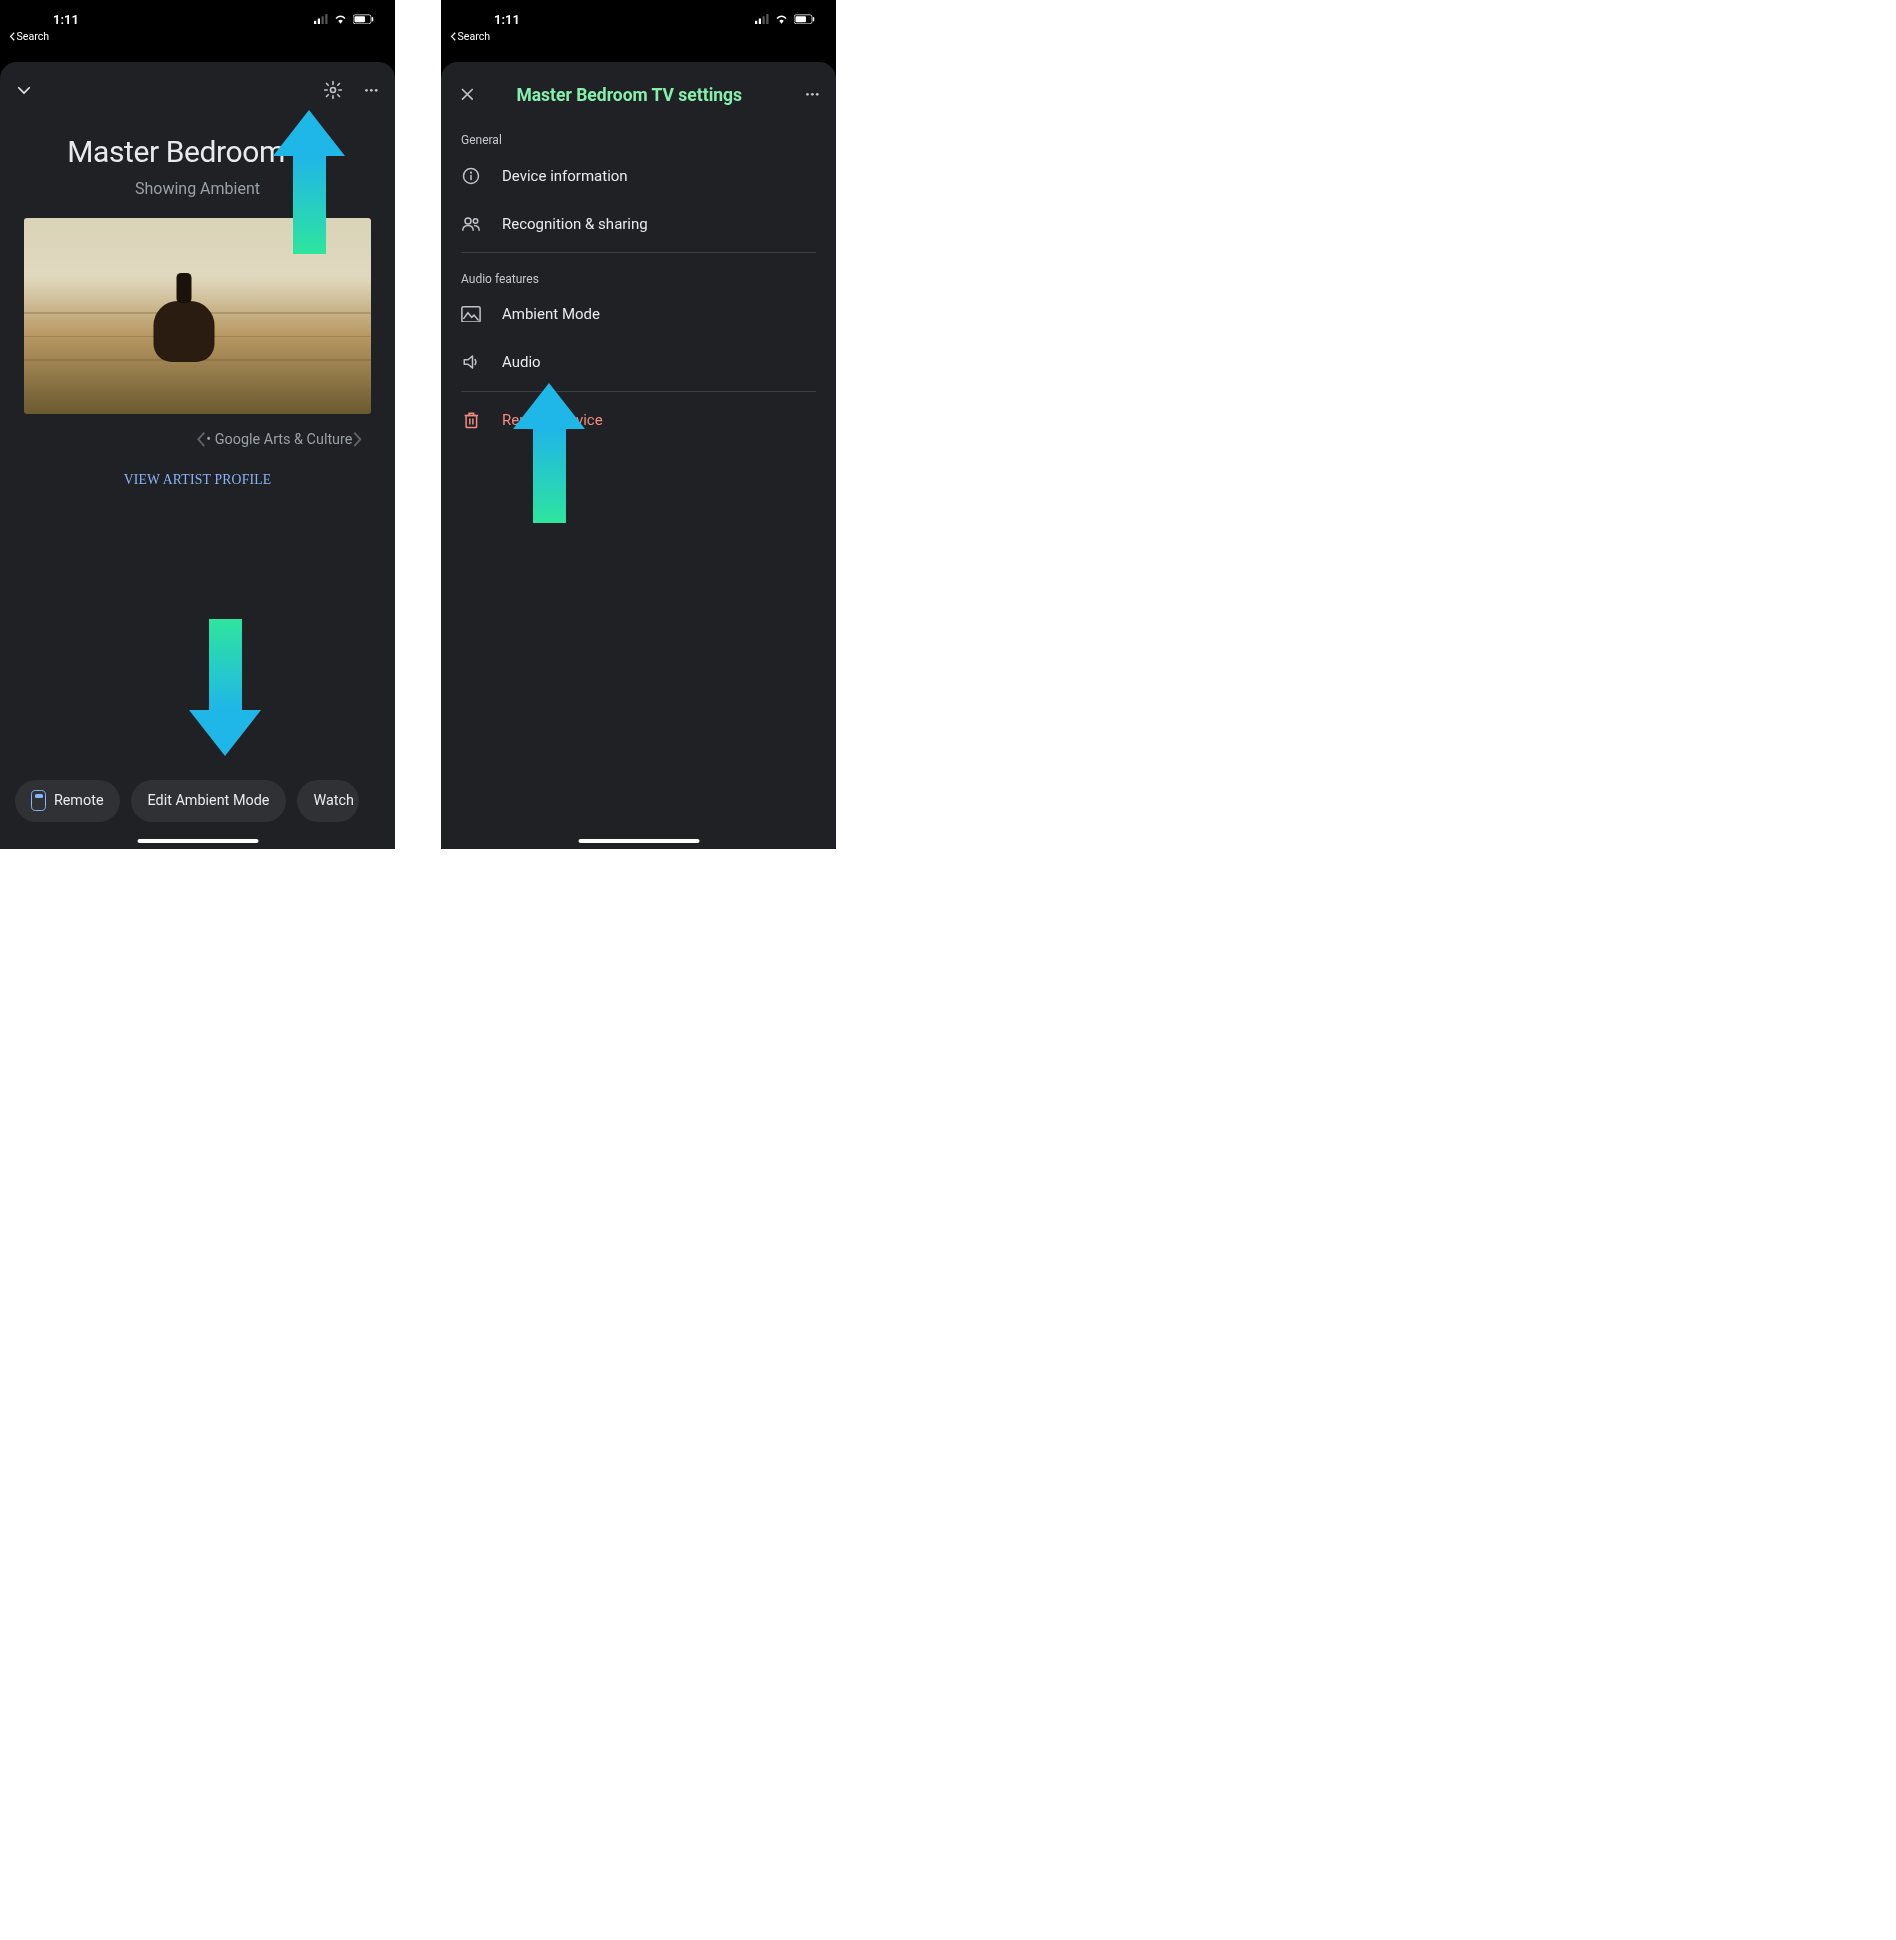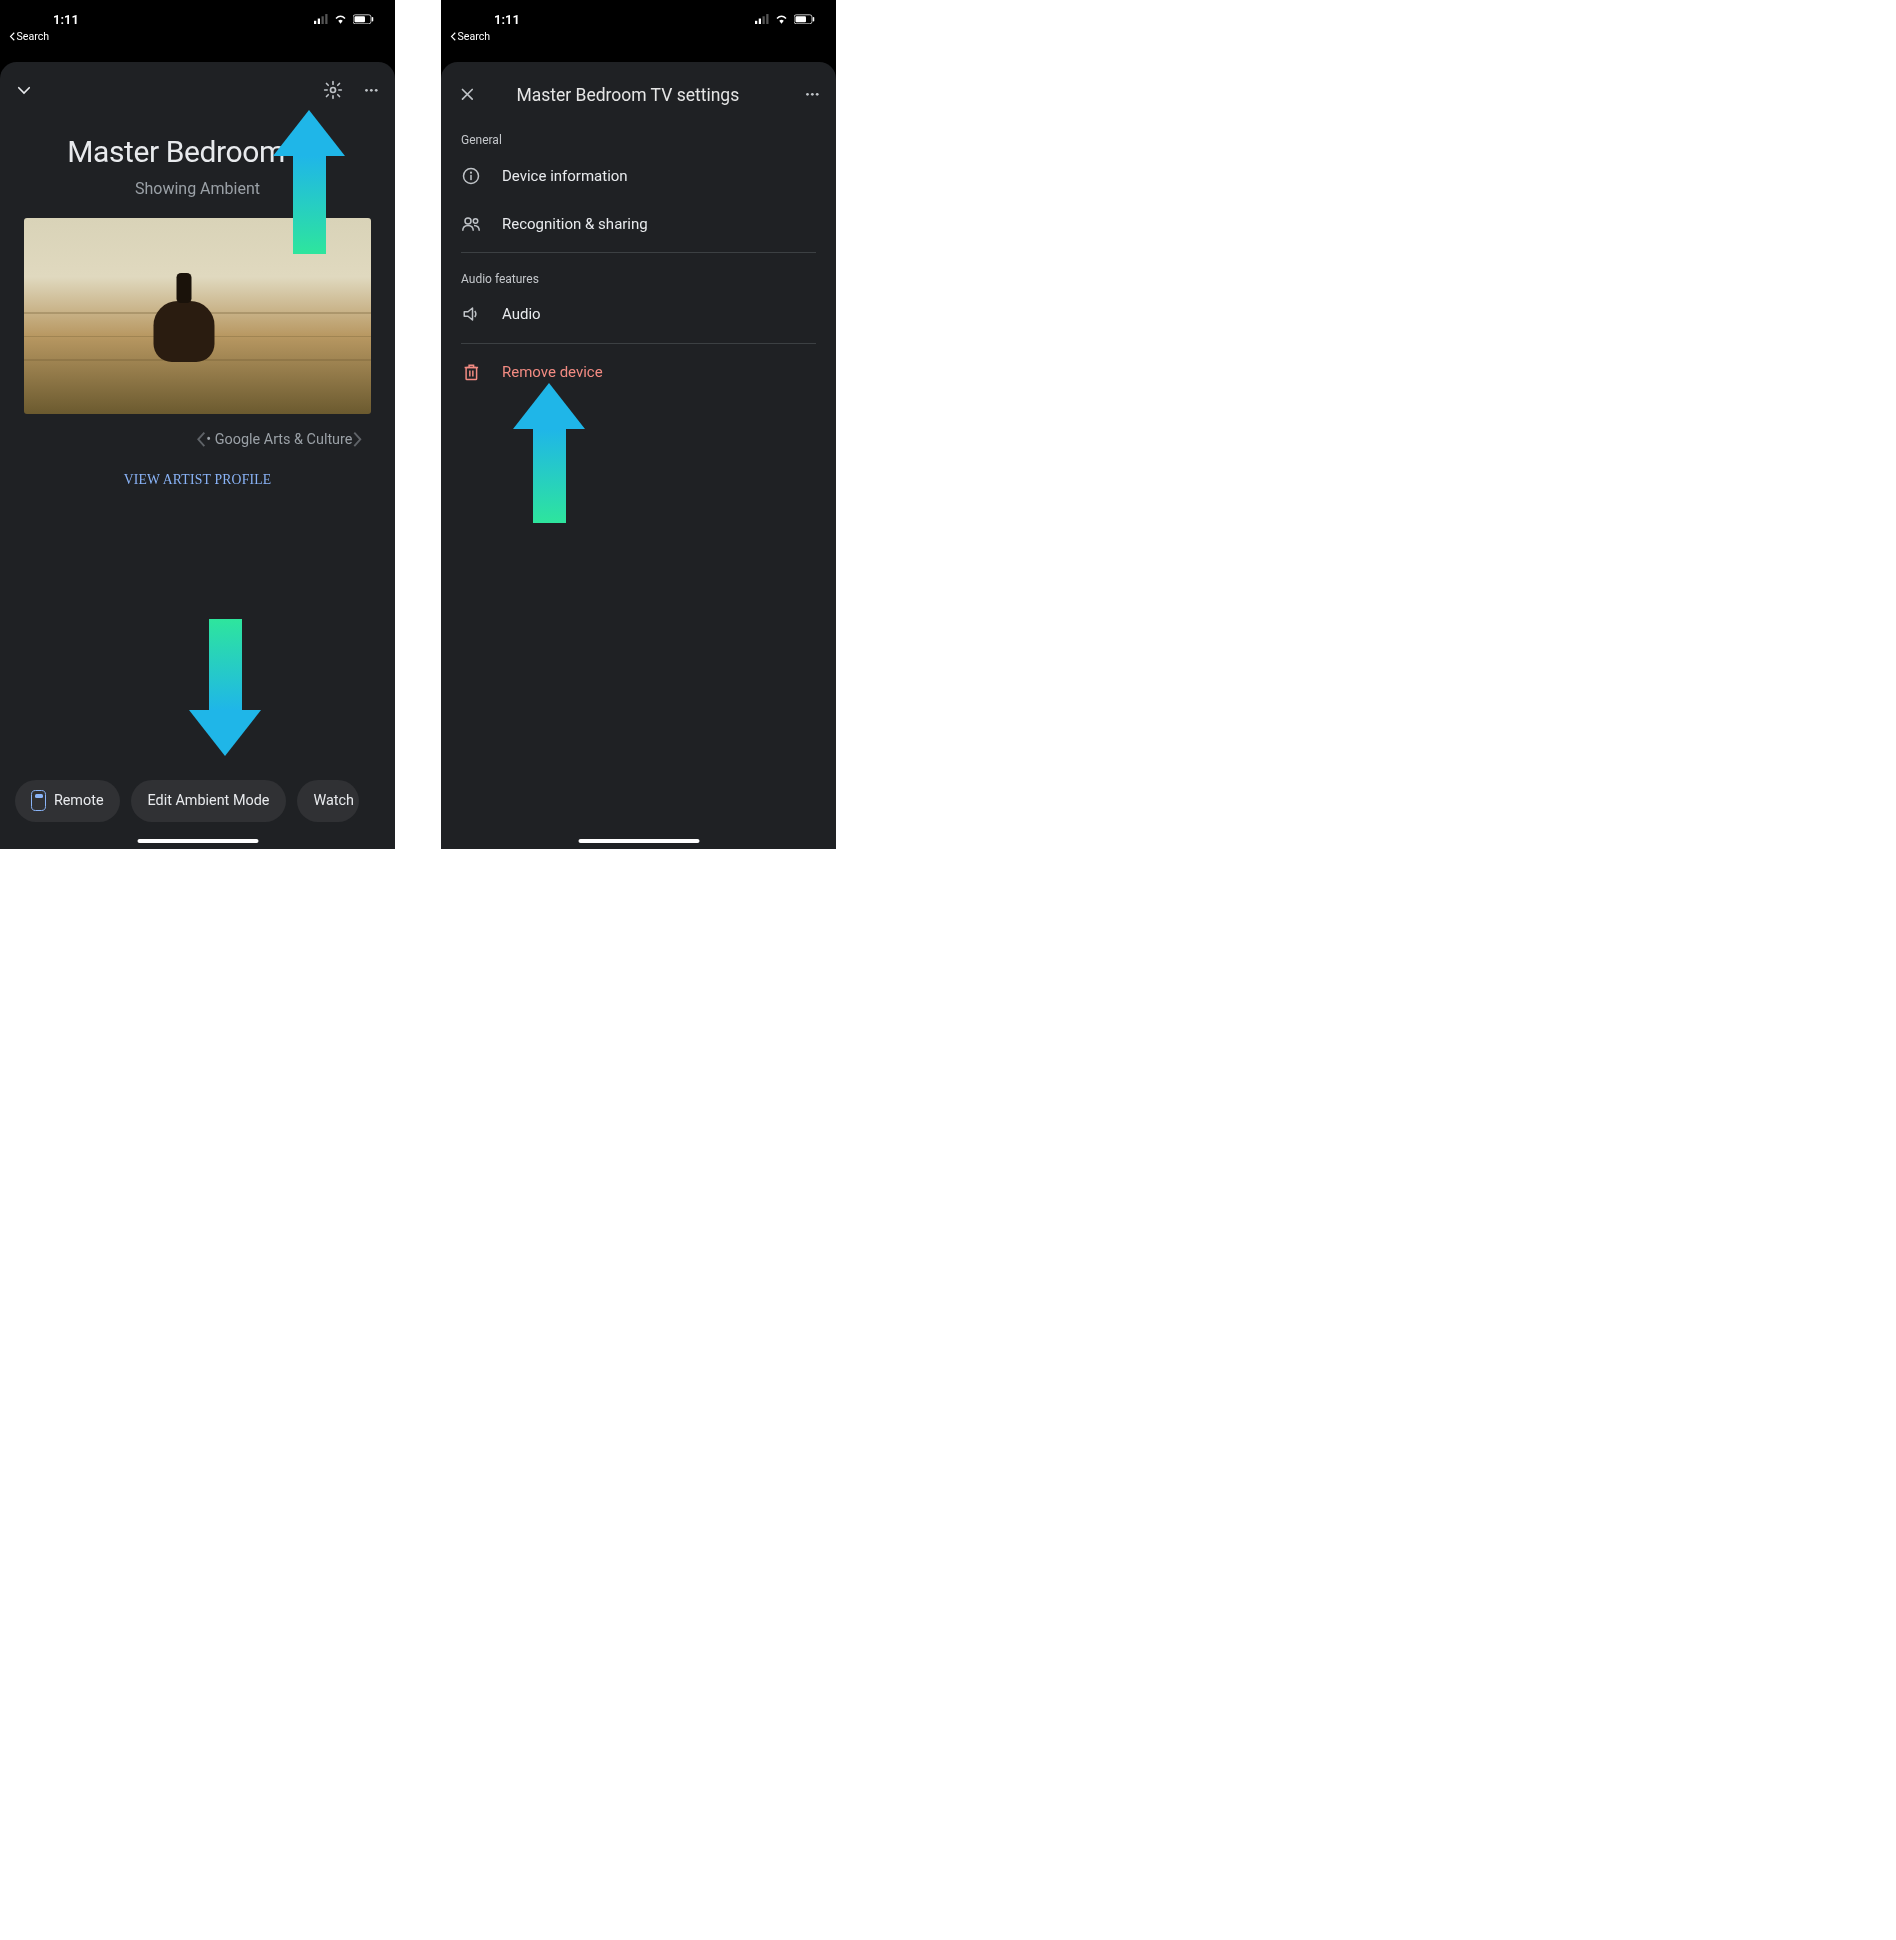--- a/index.html
+++ b/index.html
@@ -88,21 +88,21 @@
   .remote-icon-box { width:15px; height:21px; border:1.5px solid #8ab4f8; border-radius:4.6px; position:relative;}
   .remote-icon-box::after{content:"";position:absolute;top:2.3px;left:2.3px;right:2.3px;height:4.6px;background:#8ab4f8;border-radius:1.5px;}
   .home-indicator {
     position:absolute; bottom:6px; left:50%; transform:translateX(-50%);
     width:121px; height:3.8px; background:#fff; border-radius:2.3px;
   }
   
   .settings-header {
     display:flex; align-items:center; padding:15px 15px 15px 18px; gap:13.7px;
   }
-  .settings-title { color:#e5e5e5; font-size:17.5px; font-weight:400; flex:1; text-align:left; margin-left:27px;}
+  .settings-title { color:#86efac; font-size:17.5px; font-weight:700; flex:1; text-align:left; margin-left:27px;}
   .section-label { color:#c4c7cb; font-size:12px; padding: 13.7px 20px 4.6px; }
   .settings-item {
     display:flex; align-items:center; gap:21px;
     padding:15px 20px; color:#e8eaed; font-size:15px;
   }
   .settings-item .ico { width:20px; color:#bfc3c7; display:flex; justify-content:center;}
   .divider { height:0.8px; background:#3c4043; margin:4.6px 20px; }
   .danger { color:#f28b82; }
   .danger .ico { color:#f28b82; }
   
@@ -302,20 +302,29 @@
             <circle cx="19" cy="8" r="3" stroke="#bfc3c7" stroke-width="2" fill="none"></circle>
             <path d="M17 14 Q24 14 24 21" stroke="#bfc3c7" stroke-width="2" fill="none"></path>
           </svg>
       </span>
       <span>Recognition &amp; sharing</span>
     </div>
 
     <div class="divider"></div>
     <div class="section-label">Audio features</div>
 
+    <div class="settings-item">
+      <span class="ico">
+        <svg width="20" height="16.7" viewBox="0 0 26 22">
+            <rect x="1" y="1" width="24" height="20" rx="2" stroke="#bfc3c7" stroke-width="2" fill="none"></rect>
+            <path d="M3 17 L9 9 L14 15 L17 12 L23 19" stroke="#bfc3c7" stroke-width="2" fill="none"></path>
+          </svg>
+      </span>
+      <span>Ambient Mode</span>
+    </div>
 
     <div class="settings-item">
       <span class="ico">
         <svg width="18" height="18" viewBox="0 0 24 24">
             <path d="M3 9 L3 15 L8 15 L14 20 L14 4 L8 9 Z" stroke="#bfc3c7" stroke-width="2" fill="none" stroke-linejoin="round"></path>
             <path d="M17 8 Q20 12 17 16" stroke="#bfc3c7" stroke-width="2" fill="none"></path>
           </svg>
       </span>
       <span>Audio</span>
     </div>

